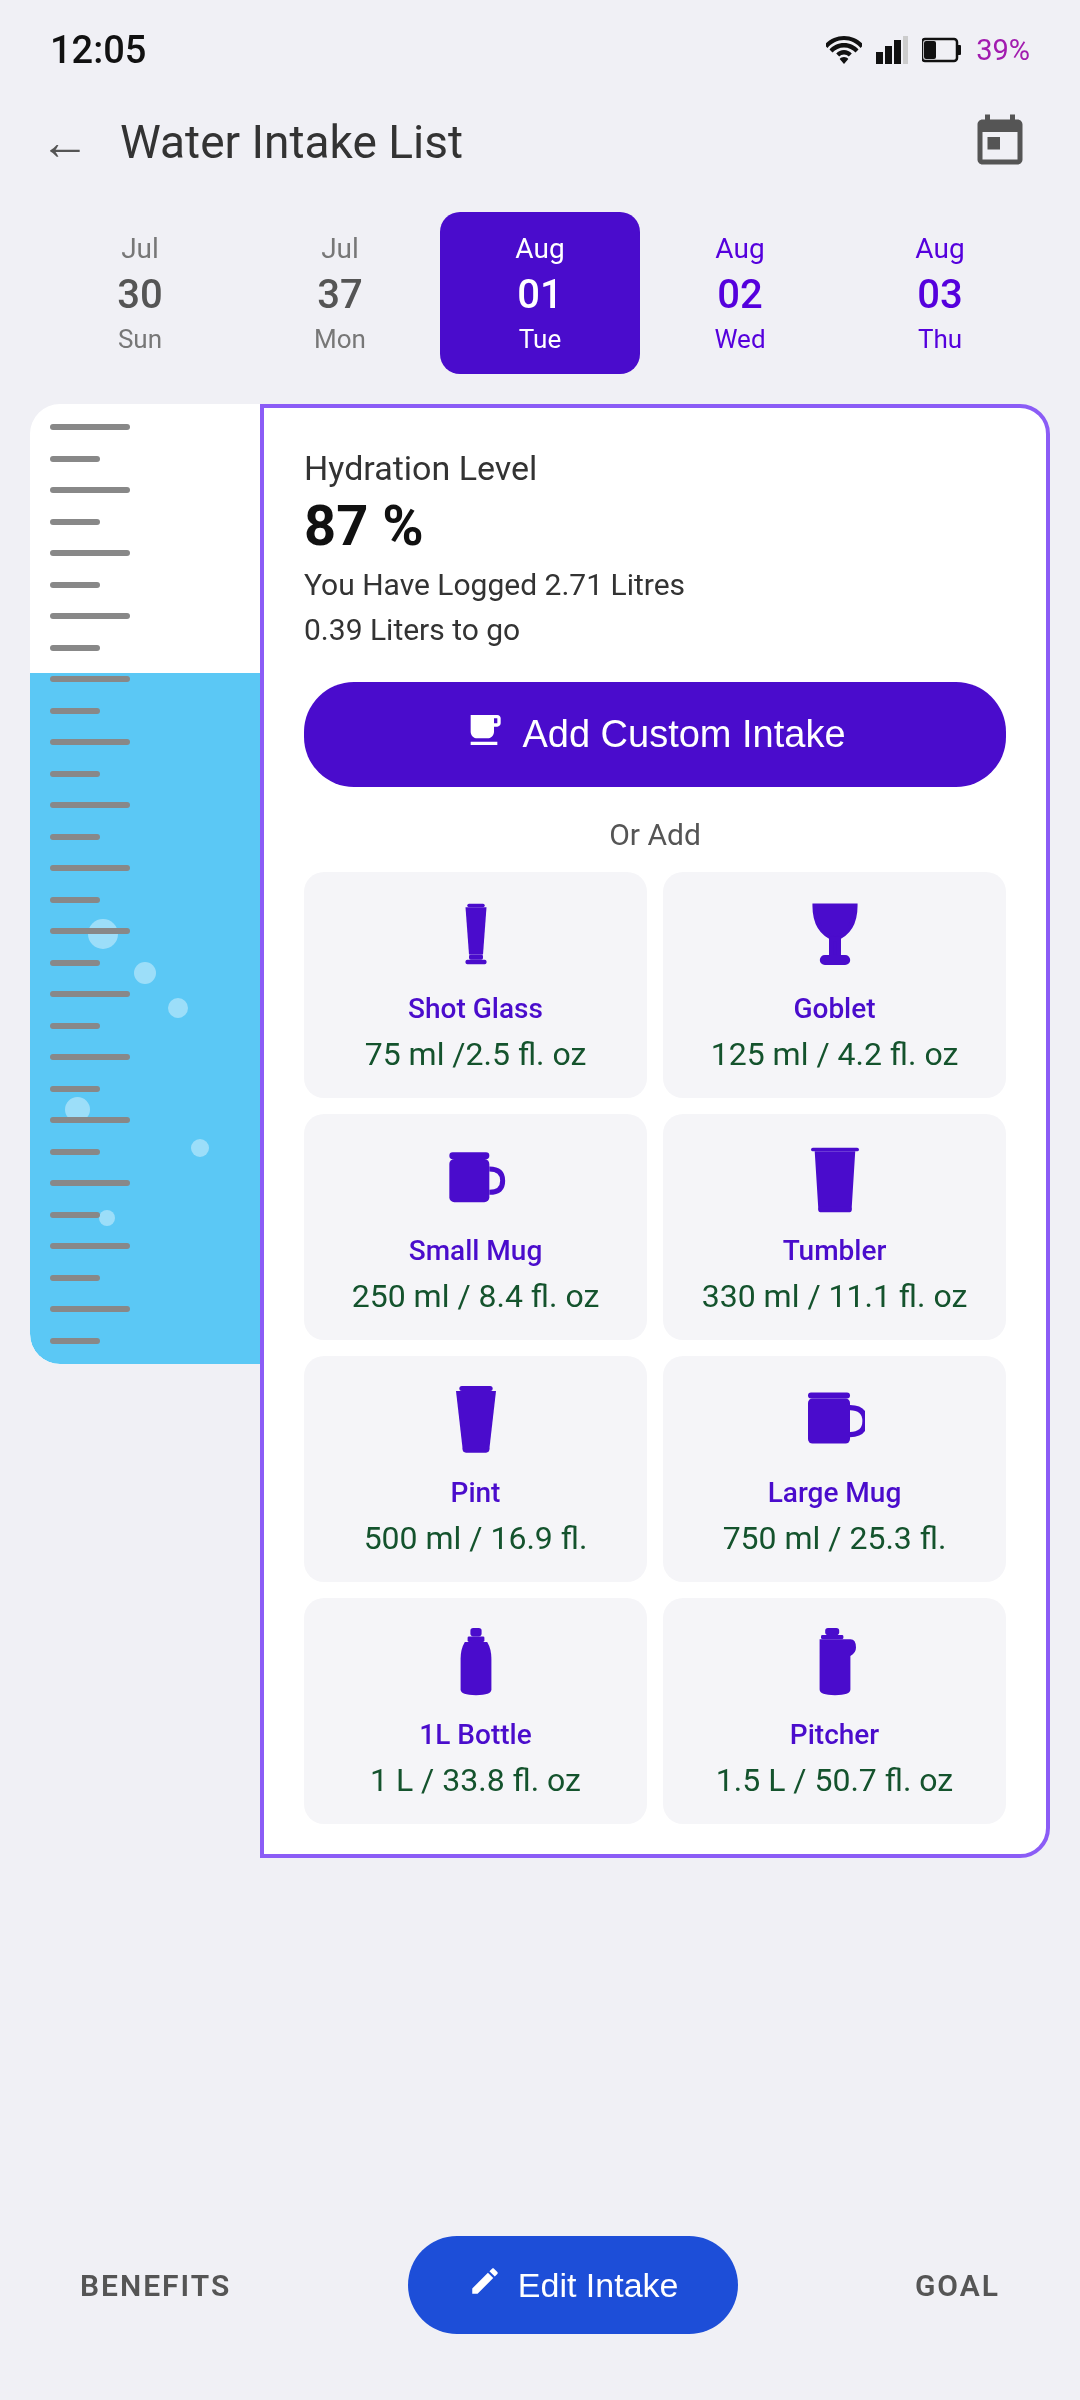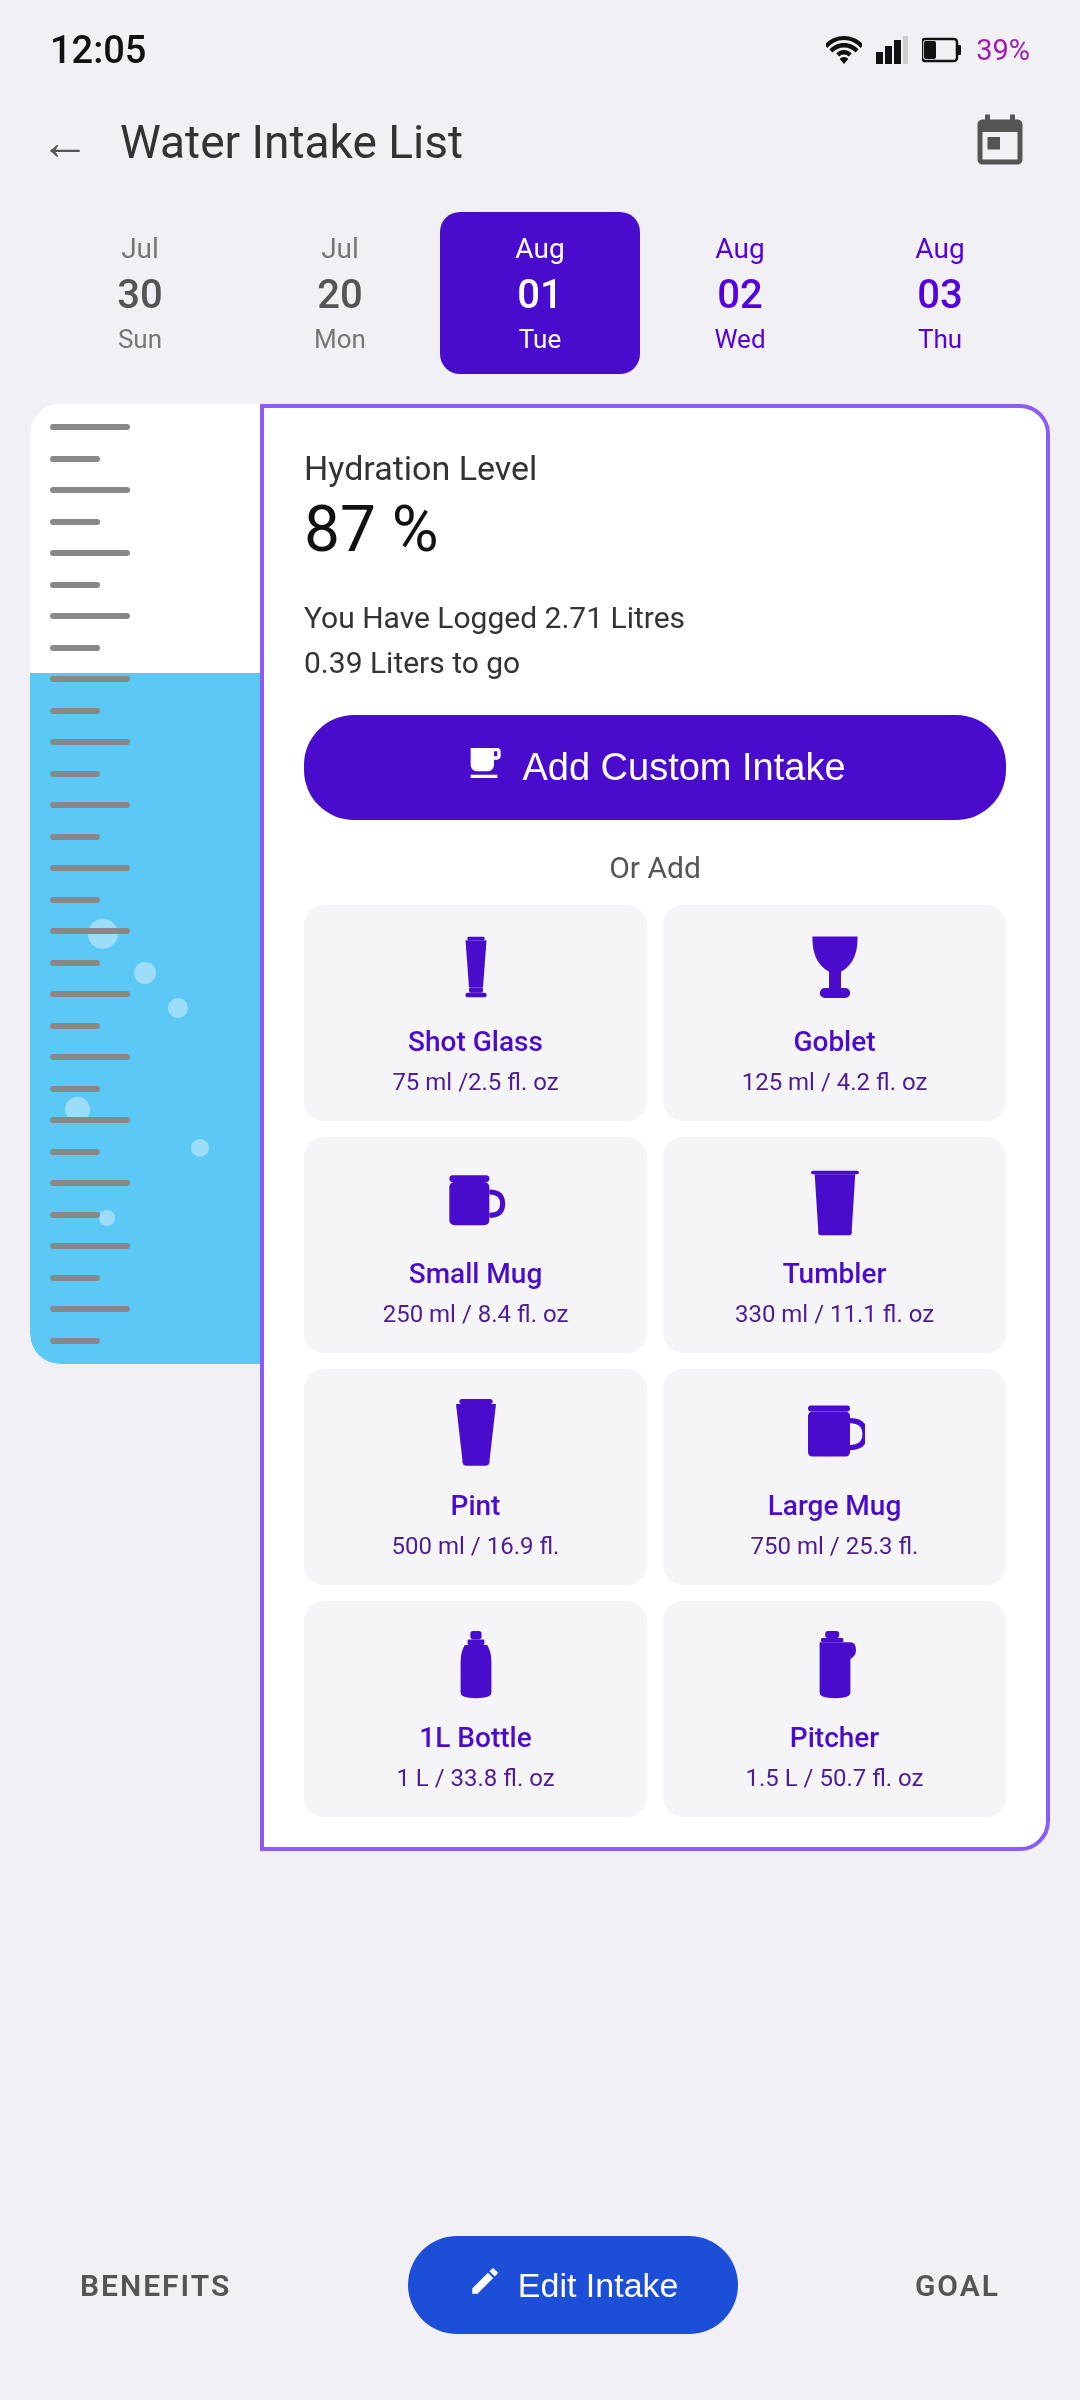--- a/index.html
+++ b/index.html
@@ -186,24 +186,24 @@
       border: 4px solid #8b5cf6;
       padding: 40px 40px 30px;
       min-height: 960px;
     }
     .hydration-label {
       font-size: 34px;
       color: #333;
       margin-bottom: 10px;
     }
     .hydration-percent {
-      font-size: 64px;
-      font-weight: 400;
+      font-size: 56px;
+      font-weight: 700;
       color: #111;
-      margin-bottom: 33px;
+      margin-bottom: 8px;
       line-height: 1;
     }
     .logged-info {
       font-size: 30px;
       color: #333;
       line-height: 1.5;
       margin-bottom: 30px;
     }
 
     
@@ -264,22 +264,22 @@
       height: 70px;
       fill: #4a0ccc;
     }
     .drink-name {
       font-size: 28px;
       color: #4a0ccc;
       font-weight: 500;
       text-align: center;
     }
     .drink-volume {
-      font-size: 24px;
-      color: #4c1d95;
+      font-size: 32px;
+      color: #14532d;
       text-align: center;
     }
 
     
     .bottom-nav {
       position: fixed;
       bottom: 16px;
       left: 0;
       width: 1080px;
       background: #f0f0f5;
@@ -352,21 +352,21 @@
 </div>
 
 <div class="date-selector">
   <div class="date-item">
     <span class="month">Jul</span>
     <span class="day-num">30</span>
     <span class="day-name">Sun</span>
   </div>
   <div class="date-item">
     <span class="month">Jul</span>
-    <span class="day-num">20</span>
+    <span class="day-num">37</span>
     <span class="day-name">Mon</span>
   </div>
   <div class="date-item active">
     <span class="month">Aug</span>
     <span class="day-num">01</span>
     <span class="day-name">Tue</span>
   </div>
   <div class="date-item future">
     <span class="month">Aug</span>
     <span class="day-num">02</span>

